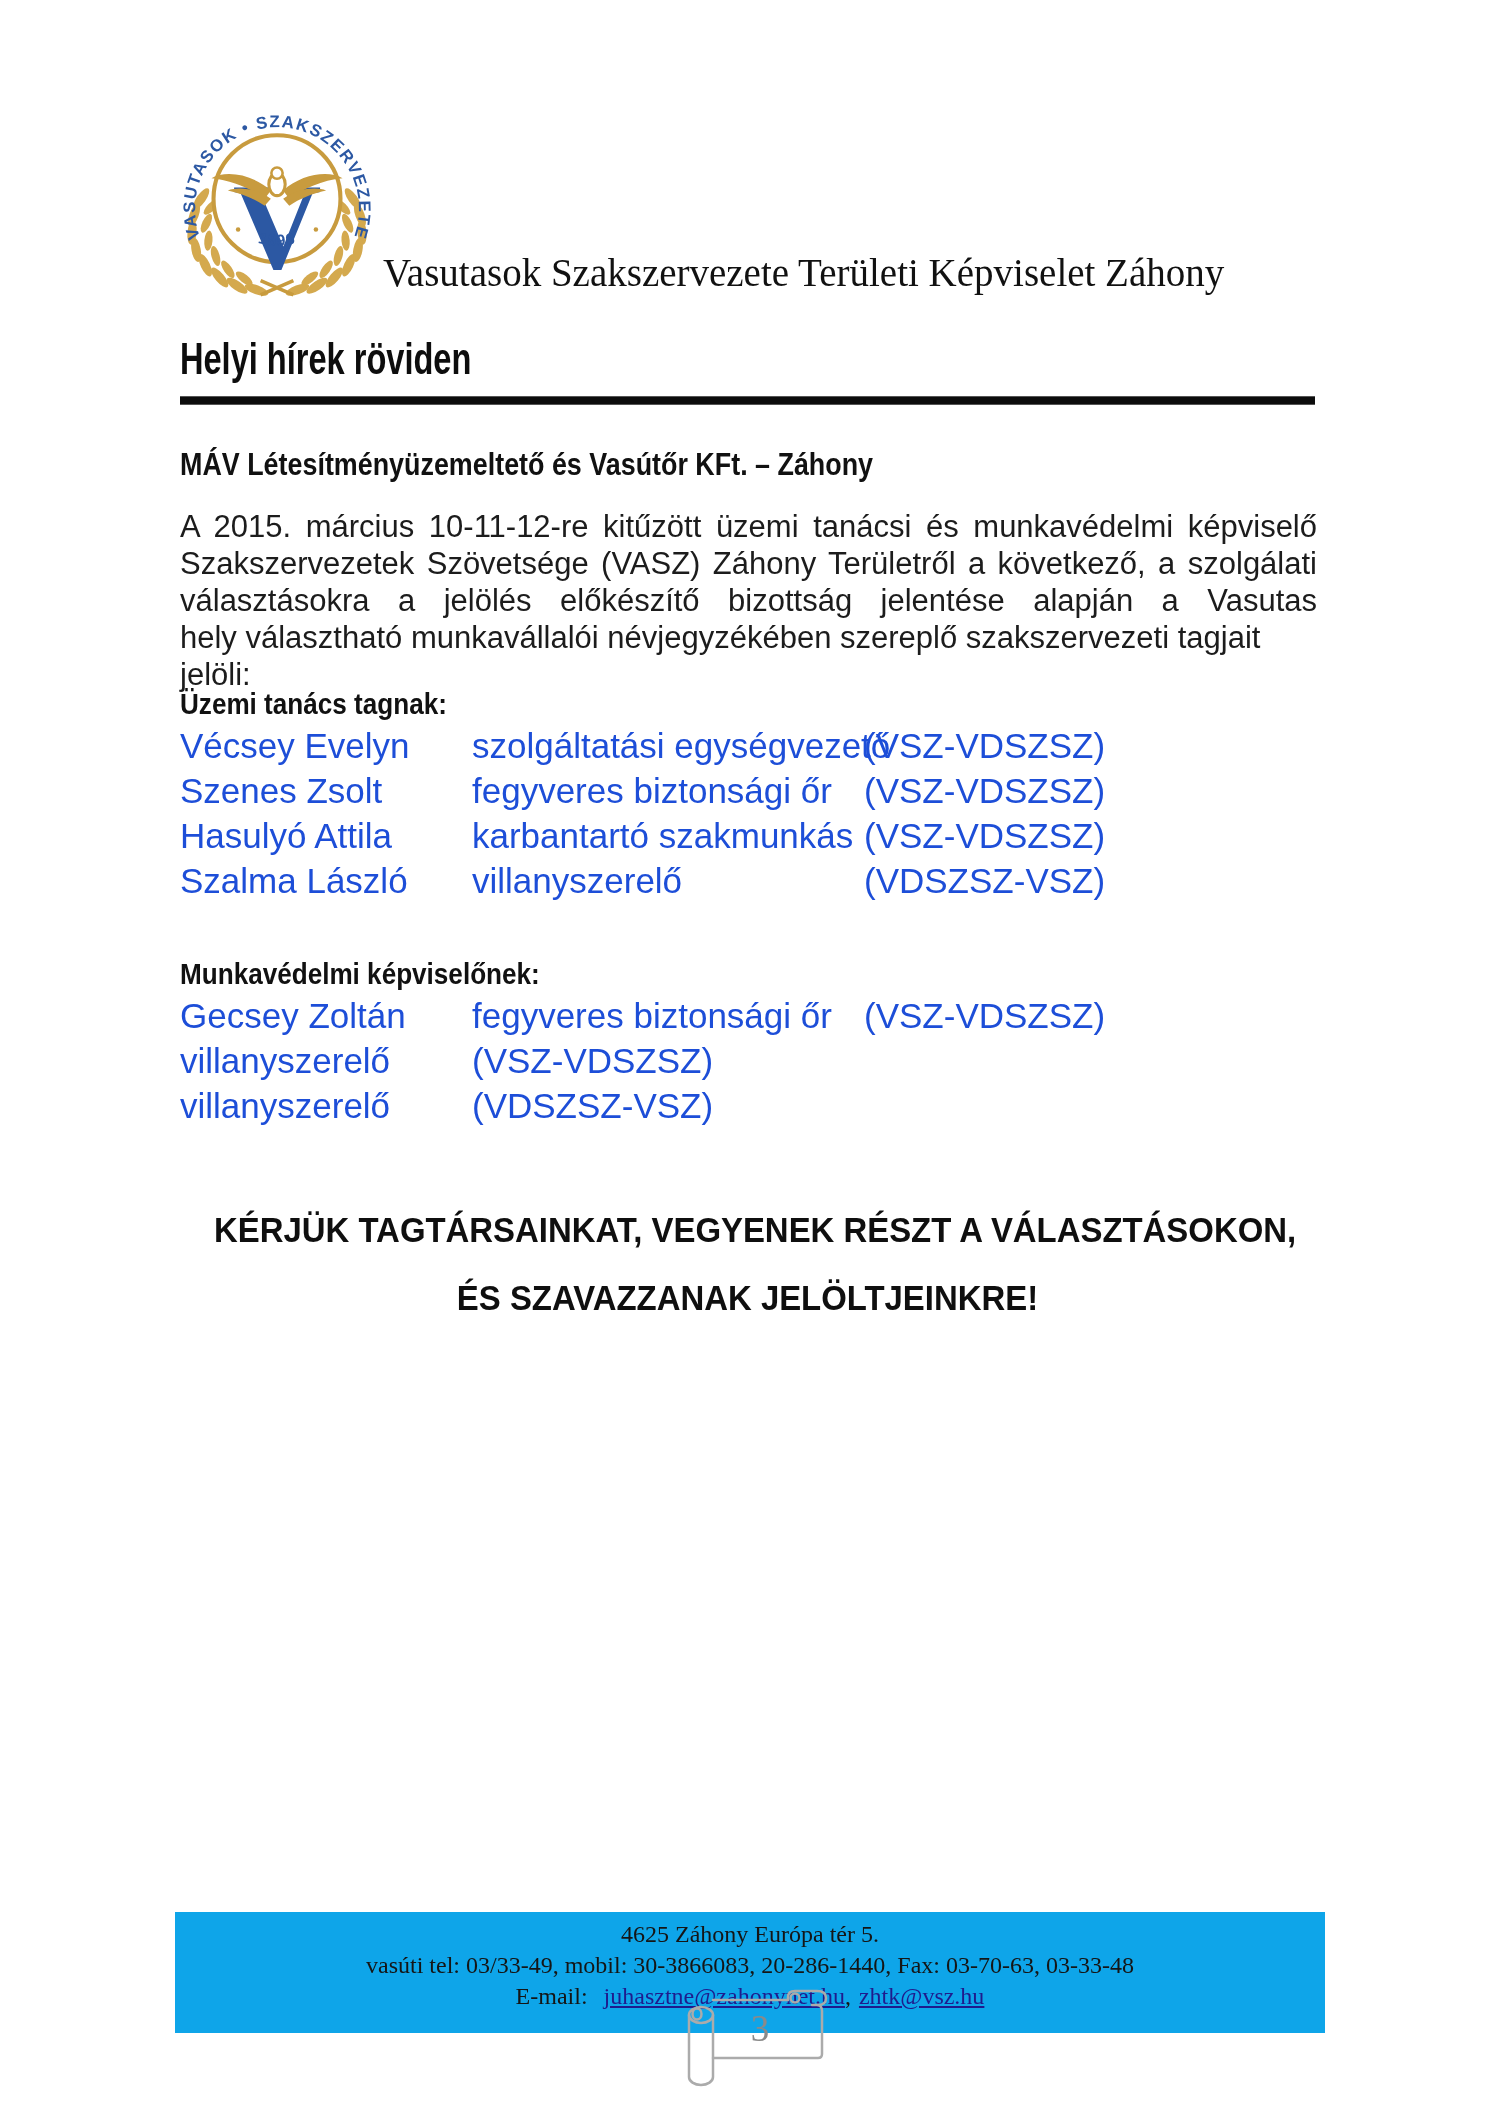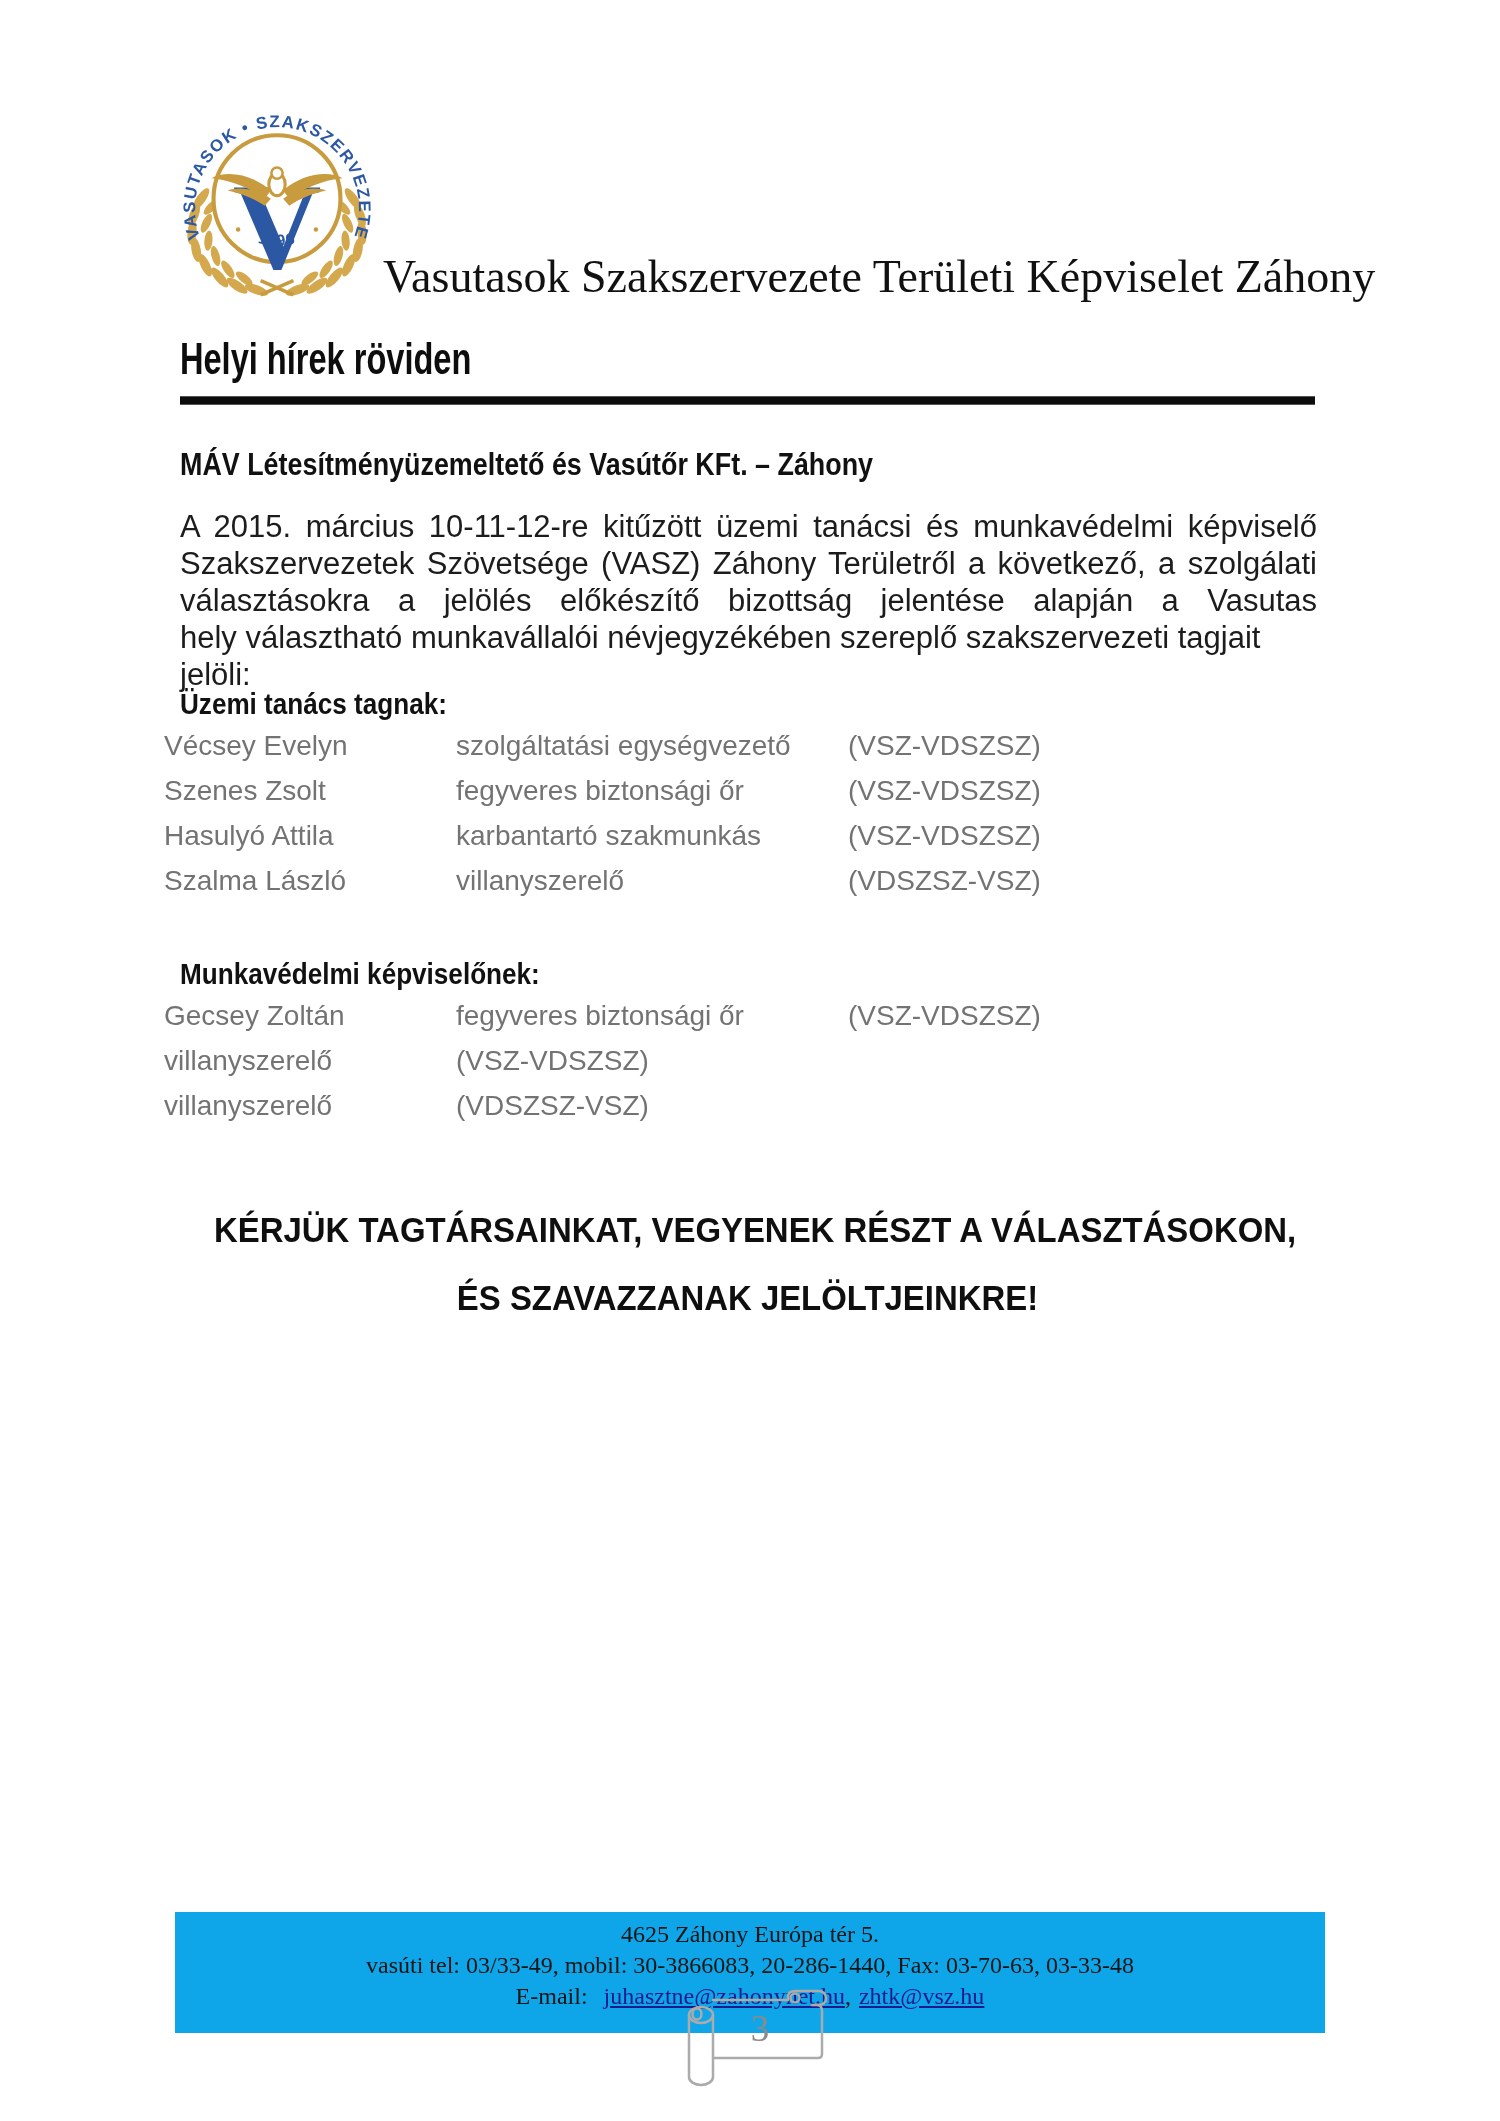--- a/index.html
+++ b/index.html
@@ -11,21 +11,21 @@
     font-family:"Liberation Sans",sans-serif;
     color:#1a1a1a;
     overflow:hidden;
   }
   .abs{position:absolute;}
   
   .logo-box{left:172px;top:84px;width:210px;height:215px;}
   .doc-title{
     left:383px;top:250px;width:1000px;
     font-family:"Liberation Serif",serif;
-    font-size:46px;color:#111;white-space:nowrap;
+    font-size:39px;color:#111;white-space:nowrap;
   }
   
   .section-heading{
     left:180px;top:334px;
     font-size:44px;font-weight:bold;color:#0d0d0d;
     white-space:nowrap;
     transform:scaleX(0.74);transform-origin:0 50%;
     letter-spacing:0px;
   }
   .heading-rule{
@@ -45,21 +45,21 @@
   }
   .intro .jline{text-align:justify;text-align-last:justify;}
   .intro .lastline{text-align:left;}
   
   .list-title{
     font-size:29px;font-weight:bold;color:#111;white-space:nowrap;
     transform:scaleX(0.9);transform-origin:0 50%;
   }
   .lt1{left:180px;top:688px;}
   .lt2{left:180px;top:958px;}
-  .rows{left:164px;width:1140px;font-size:28px;color:#737373;}
+  .rows{left:180px;width:1140px;font-size:35px;color:#1d4ed8;}
   .rows1{top:723px;}
   .rows2{top:993px;}
   .mrow{display:grid;grid-template-columns:292px 392px 1fr;height:45px;line-height:45px;}
   .mrow span{white-space:nowrap;overflow:visible;}
   
   .cta{
     left:180px;top:1196px;width:1135px;
     text-align:center;font-size:35px;font-weight:bold;color:#0f0f0f;
     line-height:68px;
     transform:scaleX(0.94);transform-origin:50% 0;

